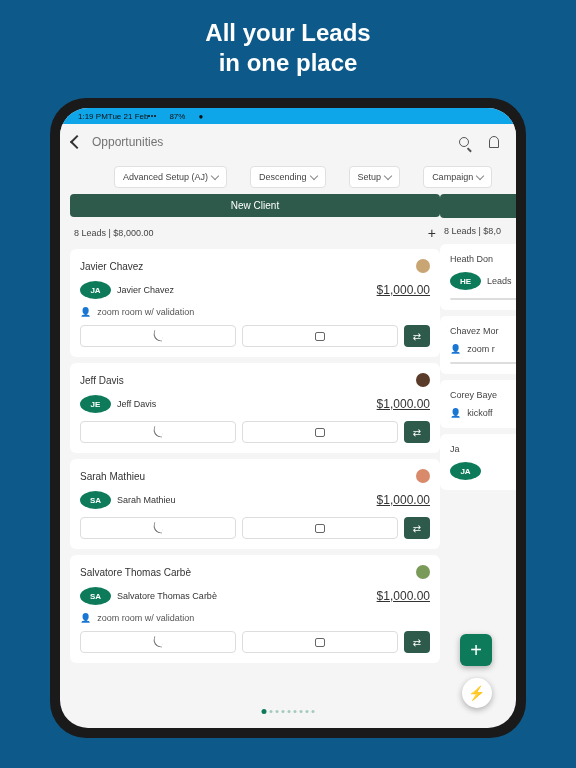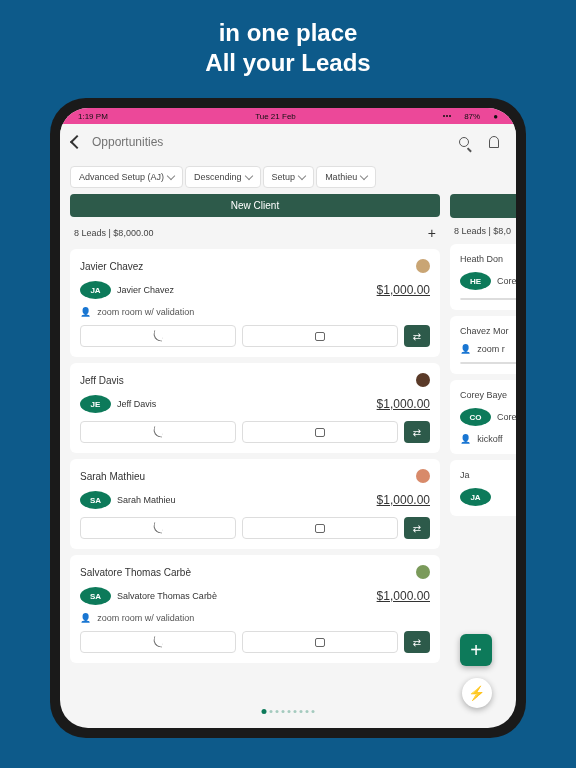--- a/index.html
+++ b/index.html
@@ -1,35 +1,35 @@
 <!DOCTYPE html>
 <html><head>
 <meta charset="utf-8">
 <style>
 * { margin: 0; padding: 0; box-sizing: border-box; font-family: -apple-system, BlinkMacSystemFont, "Segoe UI", sans-serif; }
 body { background: #0d5a8a; display: flex; flex-direction: column; align-items: center; min-height: 768px; width: 576px; overflow: hidden; }
 .hero { color: #fff; text-align: center; font-weight: 700; font-size: 24px; line-height: 1.25; padding: 18px 0 20px; }
 .tablet { width: 476px; height: 640px; background: #1a1a1a; border-radius: 36px; padding: 10px; position: relative; }
 .screen { width: 100%; height: 100%; background: #f5f5f5; border-radius: 28px; overflow: hidden; display: flex; flex-direction: column; }
-.statusbar { height: 16px; display: flex; justify-content: space-between; align-items: center; padding: 0 18px; font-size: 8px; color: #111; background: #ec4899; }
+.statusbar { height: 16px; display: flex; align-items: center; padding: 0 18px; font-size: 8px; color: #111; background: #0ea5e9; }
 .statusbar .right { display: flex; gap: 13px; align-items: center; }
 .statusbar .dots { display: flex; gap: 1px; }
 .statusbar .dot { width: 2px; height: 2px; background: #111; border-radius: 50%; }
 .header { display: flex; align-items: center; padding: 8px 12px; gap: 10px; background: #f5f5f5; }
 .back-chevron { width: 10px; height: 10px; border-left: 2px solid #333; border-bottom: 2px solid #333; transform: rotate(45deg); cursor: pointer; }
 .header-title { flex: 1; font-size: 12px; color: #737373; }
 .icon-btn { width: 20px; height: 20px; display: flex; align-items: center; justify-content: center; cursor: pointer; }
 .search-ico { width: 10px; height: 10px; border: 1.5px solid #555; border-radius: 50%; position: relative; }
 .search-ico::after { content: ""; position: absolute; bottom: -4px; right: -4px; width: 5px; height: 1.5px; background: #555; transform: rotate(45deg); }
 .bell-ico { width: 10px; height: 12px; border: 1.5px solid #555; border-radius: 5px 5px 0 0; position: relative; }
-.filters { display: flex; gap: 2px; padding: 6px 10px; overflow-x: auto; background: #f5f5f5; scrollbar-width: none; }
+.filters { display: flex; gap: 23px; padding: 6px 10px; overflow-x: auto; background: #f5f5f5; scrollbar-width: none; margin-left: 44px; }
 .filters::-webkit-scrollbar { display: none; }
 .chip { flex: 0 0 auto; background: #fff; border: 1px solid #e0e0e0; border-radius: 4px; padding: 5px 8px; font-size: 9px; color: #444; display: flex; align-items: center; gap: 4px; cursor: pointer; white-space: nowrap; }
 .chev { width: 6px; height: 6px; border-right: 1.2px solid #888; border-bottom: 1.2px solid #888; transform: rotate(45deg); margin-top: -3px; }
-.board { flex: 1; display: flex; gap: 10px; padding: 0 10px 2px; overflow: hidden; position: relative; }
+.board { flex: 1; display: flex; padding: 0 10px 2px; overflow: hidden; position: relative; }
 .column { flex: 0 0 370px; display: flex; flex-direction: column; gap: 6px; }
 .column.peek { flex: 0 0 120px; }
 .col-pill { background: #2d5a4a; color: #fff; font-size: 10px; text-align: center; padding: 6px; border-radius: 4px; }
 .col-sub { display: flex; justify-content: space-between; align-items: center; font-size: 9px; color: #444; padding: 2px 4px; }
 .plus { font-size: 14px; color: #333; cursor: pointer; }
 .card { background: #fff; border-radius: 6px; padding: 10px; display: flex; flex-direction: column; gap: 8px; }
 .card-top { display: flex; justify-content: space-between; align-items: center; }
 .card-name { font-size: 10px; color: #333; }
 .avatar-sm { width: 14px; height: 14px; border-radius: 50%; background: #888; }
 .card-row { display: flex; justify-content: space-between; align-items: center; }
@@ -49,22 +49,22 @@
 .bolt { position: absolute; bottom: 20px; right: 24px; width: 30px; height: 30px; background: #fff; border-radius: 50%; display: flex; align-items: center; justify-content: center; cursor: pointer; box-shadow: 0 2px 6px rgba(0,0,0,0.3); color: #0d7a5a; font-size: 14px; }
 .pager { position: absolute; bottom: 14px; left: 50%; transform: translateX(-50%); display: flex; gap: 3px; align-items: center; }
 .pdot { width: 3px; height: 3px; border-radius: 50%; background: #0d7a5a; opacity: 0.35; }
 .pdot.on { opacity: 1; width: 5px; height: 5px; }
 .peek-txt { font-size: 9px; color: #444; white-space: nowrap; overflow: hidden; }
 </style>
 </head>
 <body>
 
 <div class="hero">
+  <div>All your Leads</div>
   <div>in one place</div>
-  <div>All your Leads</div>
 </div>
 
 <div class="tablet">
   <div class="screen">
 
     <div class="statusbar">
       <span>1:19 PM</span>
       <span>Tue 21 Feb</span>
       <div class="right">
         <div class="dots">
@@ -95,21 +95,21 @@
         </div>
       <div class="chip">
           <span>Descending</span>
           <span class="chev"></span>
         </div>
       <div class="chip">
           <span>Setup</span>
           <span class="chev"></span>
         </div>
       <div class="chip">
-          <span>Mathieu</span>
+          <span>Campaign</span>
           <span class="chev"></span>
         </div>
     </div>
 
     <div class="board">
 
       <div class="column">
         <div class="col-pill">New Client</div>
         <div class="col-sub">
           <span>8 Leads | $8,000.00</span>
@@ -230,41 +230,37 @@
         <div class="col-pill" style="height:24px"></div>
         <div class="col-sub">
             <span class="peek-txt">8 Leads | $8,0</span>
           </div>
         <div class="card">
           <div class="card-top">
               <span class="card-name peek-txt">Heath Don</span>
             </div>
           <div class="card-left">
               <div class="initials">HE</div>
-              <span class="contact-name peek-txt">Corey</span>
+              <span class="contact-name peek-txt">Leads</span>
             </div>
           <div class="act-btn" style="height:20px"></div>
         </div>
         <div class="card">
           <div class="card-top">
               <span class="card-name peek-txt">Chavez Mor</span>
             </div>
           <div class="task-row">
               <span>👤</span>
               <span class="peek-txt">zoom r</span>
             </div>
           <div class="act-btn" style="height:20px"></div>
         </div>
         <div class="card">
           <div class="card-top">
               <span class="card-name peek-txt">Corey Baye</span>
-            </div>
-          <div class="card-left">
-              <div class="initials">CO</div>
-              <span class="contact-name peek-txt">Core</span>
             </div>
           <div class="task-row">
               <span>👤</span>
               <span class="peek-txt">kickoff</span>
             </div>
         </div>
         <div class="card">
           <div class="card-top">
               <span class="card-name peek-txt">Ja</span>
             </div>

